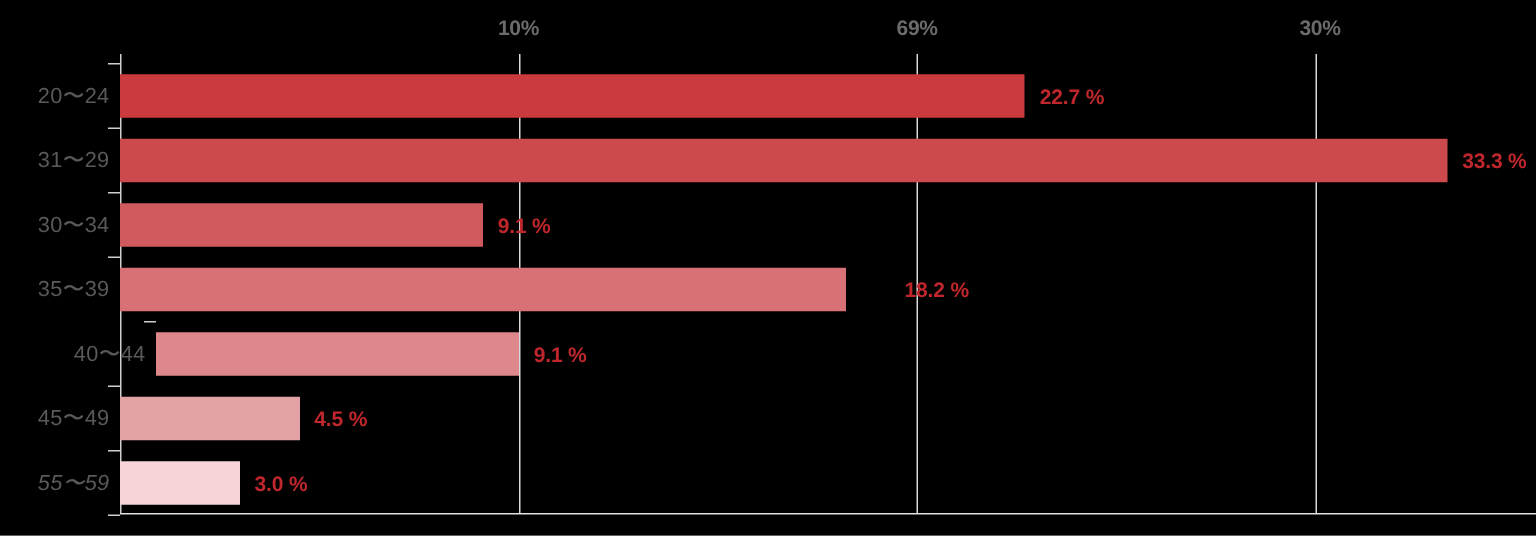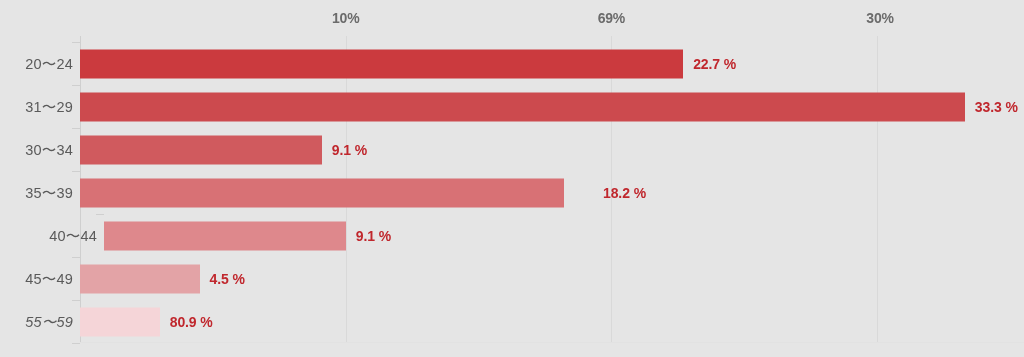--- a/index.html
+++ b/index.html
@@ -11,21 +11,21 @@
     height: 357px;
     background: #ffffff;
     font-family: "Liberation Sans", "DejaVu Sans", sans-serif;
     overflow: hidden;
   }
 
   #chart-root {
     position: relative;
     width: 1024px;
     height: 357px;
-    background: #e5e5e5;
+    background: #000000;
   }
 
   
   
   .plot-area {
     position: absolute;
     left: 0;
     top: 0;
     width: 1024px;
     height: 357px;
@@ -170,19 +170,19 @@
         <div class="row" style="top: 257px;">
           <div class="cat-label" style="color: rgb(90, 90, 90);">45〜49</div>
           <div class="axis-tick-mark" style="top: 0px; background: rgb(207, 207, 207);"></div>
           <div class="bar" title="45〜49 4.5 %" style="width: 119.565px; background: rgb(227, 163, 166);"></div>
           <div class="value-label" style="left: 209.565px; color: rgb(192, 39, 45);">4.5 %</div>
         </div>
         <div class="row" style="top: 300px;">
           <div class="cat-label" style="color: rgb(90, 90, 90); font-style: italic;">55〜59</div>
           <div class="axis-tick-mark" style="top: 0px; background: rgb(207, 207, 207);"></div>
           <div class="bar" title="55〜59 3.0 %" style="width: 79.71px; background: rgb(245, 213, 216);"></div>
-          <div class="value-label" style="left: 169.71px; color: rgb(192, 39, 45);">80.9 %</div>
+          <div class="value-label" style="left: 169.71px; color: rgb(192, 39, 45);">3.0 %</div>
         </div>
         <div class="axis-tick-mark" style="position: absolute; top: 343px; background: rgb(207, 207, 207);"></div>
       </div>
 
   </div>
 </div>
 
 </body></html>

